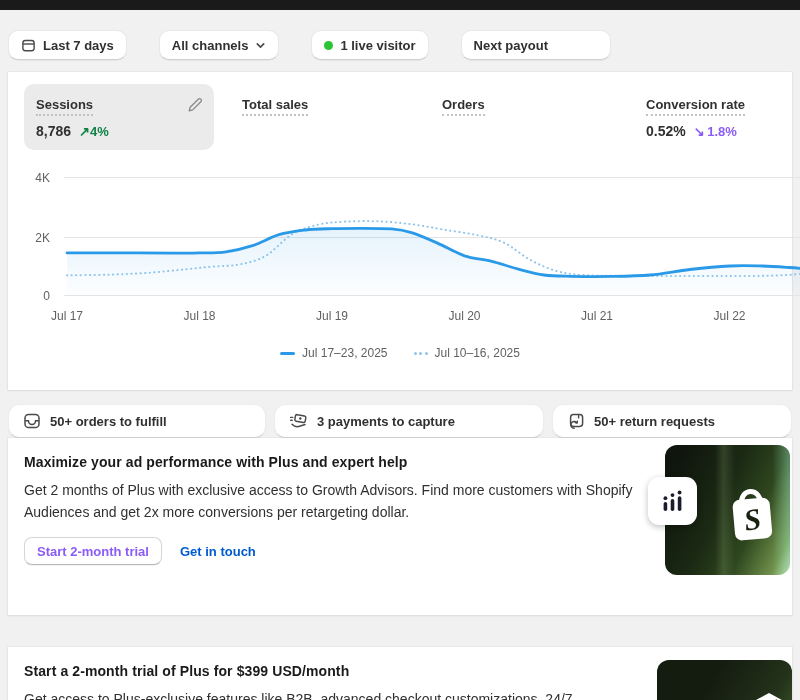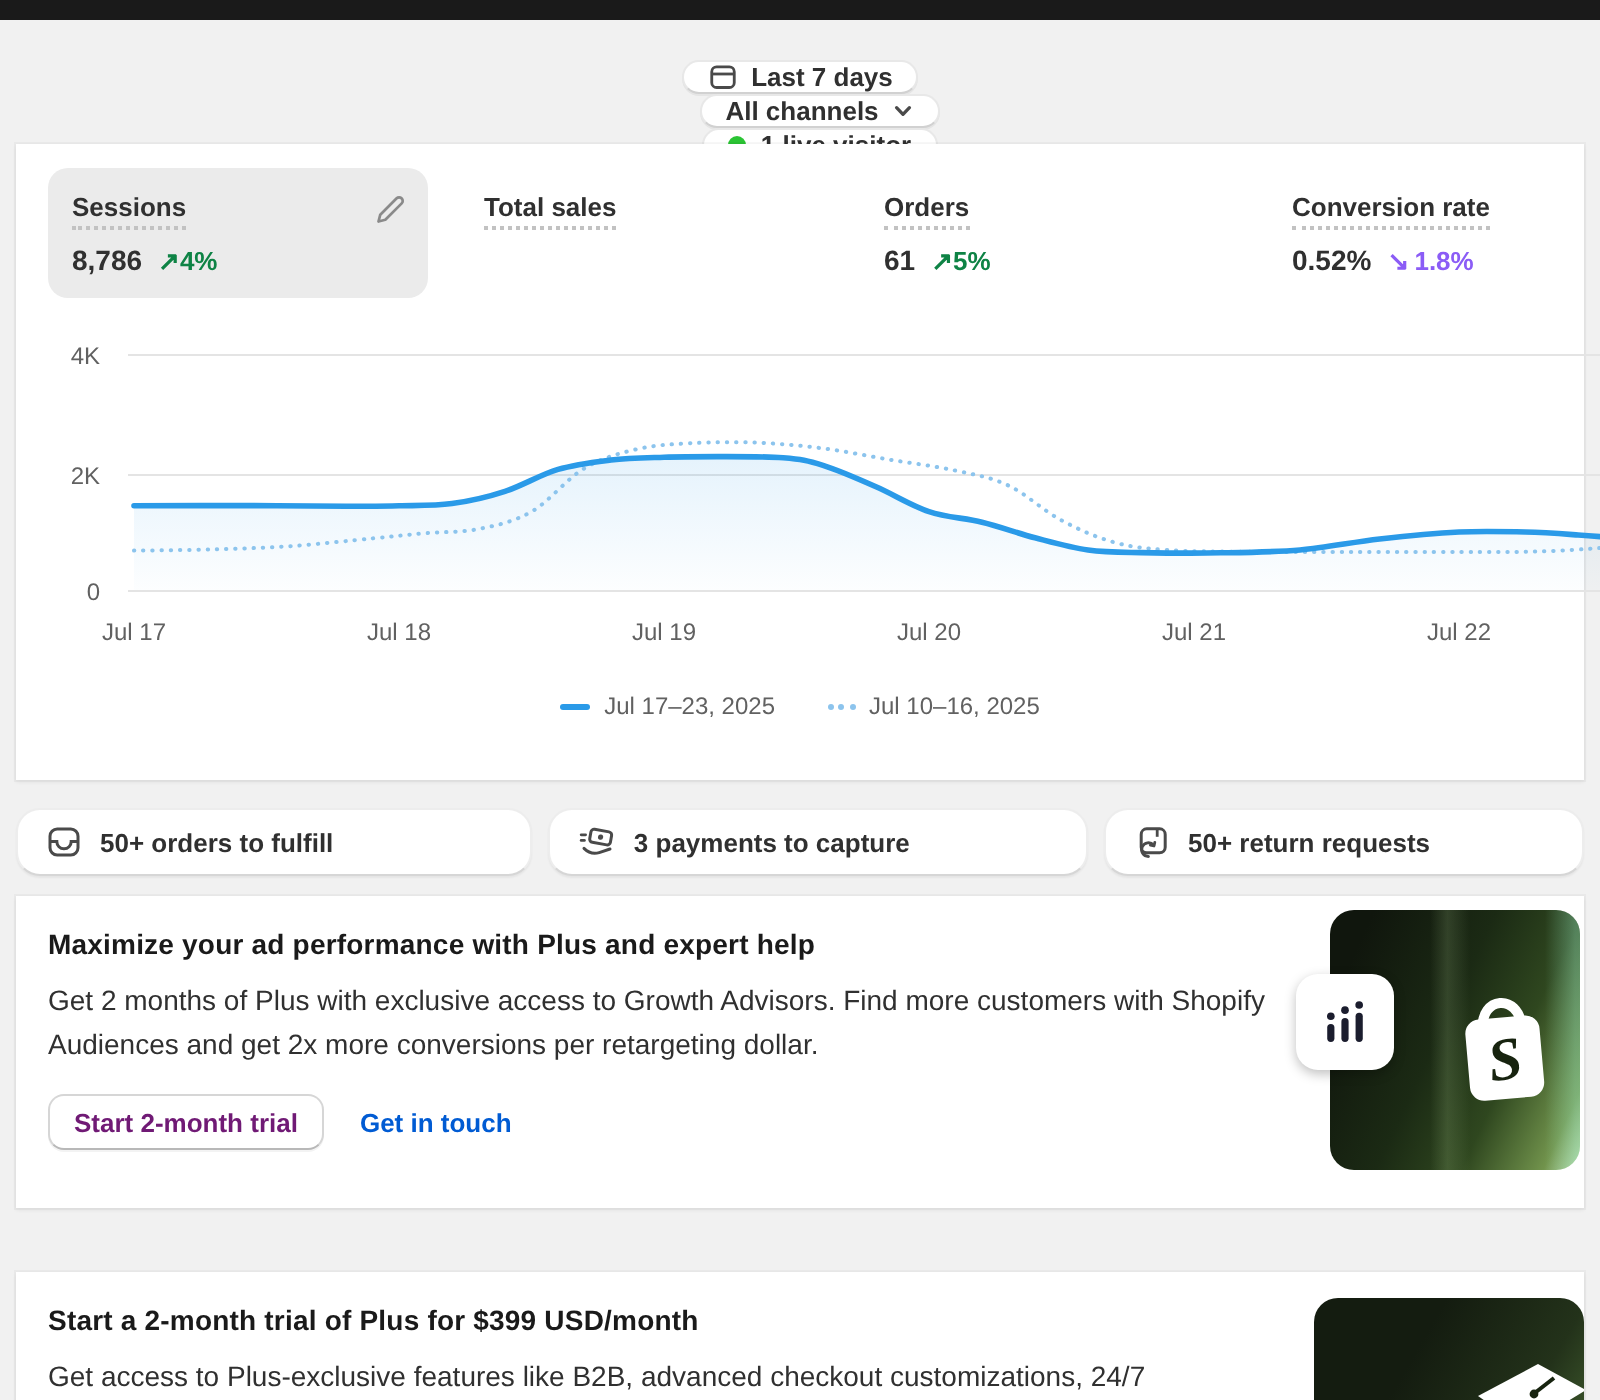--- a/index.html
+++ b/index.html
@@ -4,21 +4,21 @@
 <style>
   * { box-sizing: border-box; margin: 0; padding: 0; }
   html,body { width:800px; height:700px; overflow:hidden; }
   body {
     font-family: "Liberation Sans", sans-serif;
     background:#f1f1f1; color:#303030; position:relative;
   }
   .topbar { height:10px; background:#1a1a1a; width:100%; }
 
   
-  .header { display:flex; align-items:center; margin:20px 8px 0 8px; height:30px; gap:0;flex-direction:column; }
+  .header { display:flex; align-items:center; margin:20px 8px 0 8px; height:30px; gap:12px; }
   .pill {
     display:inline-flex; align-items:center; gap:7px; height:30px;
     background:#fff; border:1px solid rgba(0,0,0,0.09); border-bottom-color:rgba(0,0,0,0.18);
     border-radius:10px; padding:0 12px; font-size:13px; font-weight:600; color:#303030;
     box-shadow:0 1px 0 rgba(26,26,26,0.05); cursor:pointer; white-space:nowrap;
   }
   .pill + .pill { margin-left:20px; }
   .pill-next { margin-left:auto; margin-right:-62px; }
   .live-dot { width:9px; height:9px; border-radius:50%; background:#2bc434; }
 
@@ -64,29 +64,29 @@
     background:#fff; border:1px solid rgba(0,0,0,0.07); border-bottom-color:rgba(0,0,0,0.16);
     border-radius:12px; font-size:13px; font-weight:600; color:#303030;
     box-shadow:0 1px 1px rgba(26,26,26,0.05); cursor:pointer; white-space:nowrap;
   }
   .action-btn.b1 { width:273px; }
   .action-btn.b2 { width:286px; }
   .action-btn.b3 { width:240px; flex:none; }
 
   
   .promo { position:relative; padding:16px; }
-  .promo1 { margin-top:10px; height:156px; }
+  .promo1 { margin-top:0; height:177px; }
   .promo2 { margin-top:32px; height:150px; }
   .promo h2 { font-size:14px; font-weight:700; color:#1a1a1a; letter-spacing:.1px; }
   .promo p { font-size:14px; line-height:22px; color:#303030; margin-top:9px; max-width:640px; }
   .promo-actions { display:flex; align-items:center; gap:18px; margin-top:14px; }
   .btn-secondary {
     height:28px; padding:0 12px; display:inline-flex; align-items:center;
     background:#fff; border:1px solid rgba(0,0,0,0.16); border-bottom-color:rgba(0,0,0,0.28);
-    border-radius:8px; font-size:13px; font-weight:650; color:#701a75; cursor:pointer;
+    border-radius:8px; font-size:13px; font-weight:650; color:#8b5cf6; cursor:pointer;
     box-shadow:0 1px 0 rgba(26,26,26,0.05);
   }
   .btn-link { font-size:13px; font-weight:650; color:#005bd3; cursor:pointer; text-decoration:none; }
 
   .promo-img {
     position:absolute; border-radius:12px; overflow:hidden;
   }
   .img1 {
     right:2px; top:7px; width:125px; height:130px;
     background:linear-gradient(115deg,#10160d 12%,#1b2a14 45%,#2f471f 68%,#71934c 90%,#bcd9a6 100%);
@@ -150,24 +150,20 @@
       <div class="metric-value-row">
         <span class="metric-value">8,786</span>
         <span class="metric-change pos"><span>↗</span><span>4%</span></span>
       </div>
     </div>
     <div class="metric">
       <span class="metric-label">Total sales</span>
     </div>
     <div class="metric">
       <span class="metric-label">Orders</span>
-      <div class="metric-value-row">
-        <span class="metric-value">61</span>
-        <span class="metric-change pos"><span>↗</span><span>5%</span></span>
-      </div>
     </div>
     <div class="metric">
       <span class="metric-label">Conversion rate</span>
       <div class="metric-value-row">
         <span class="metric-value">0.52%</span>
         <span class="metric-change neg"><span>↘</span> <span>1.8%</span></span>
       </div>
     </div>
   </div>
 

